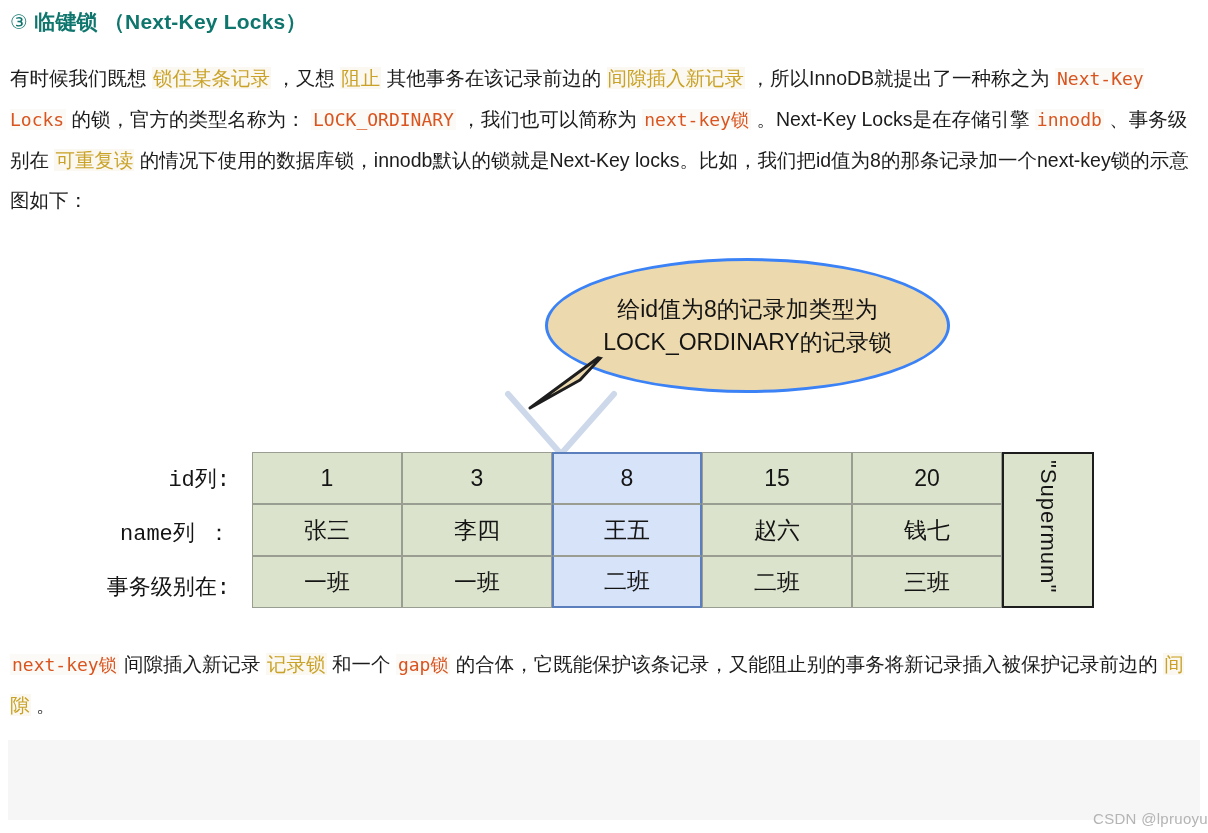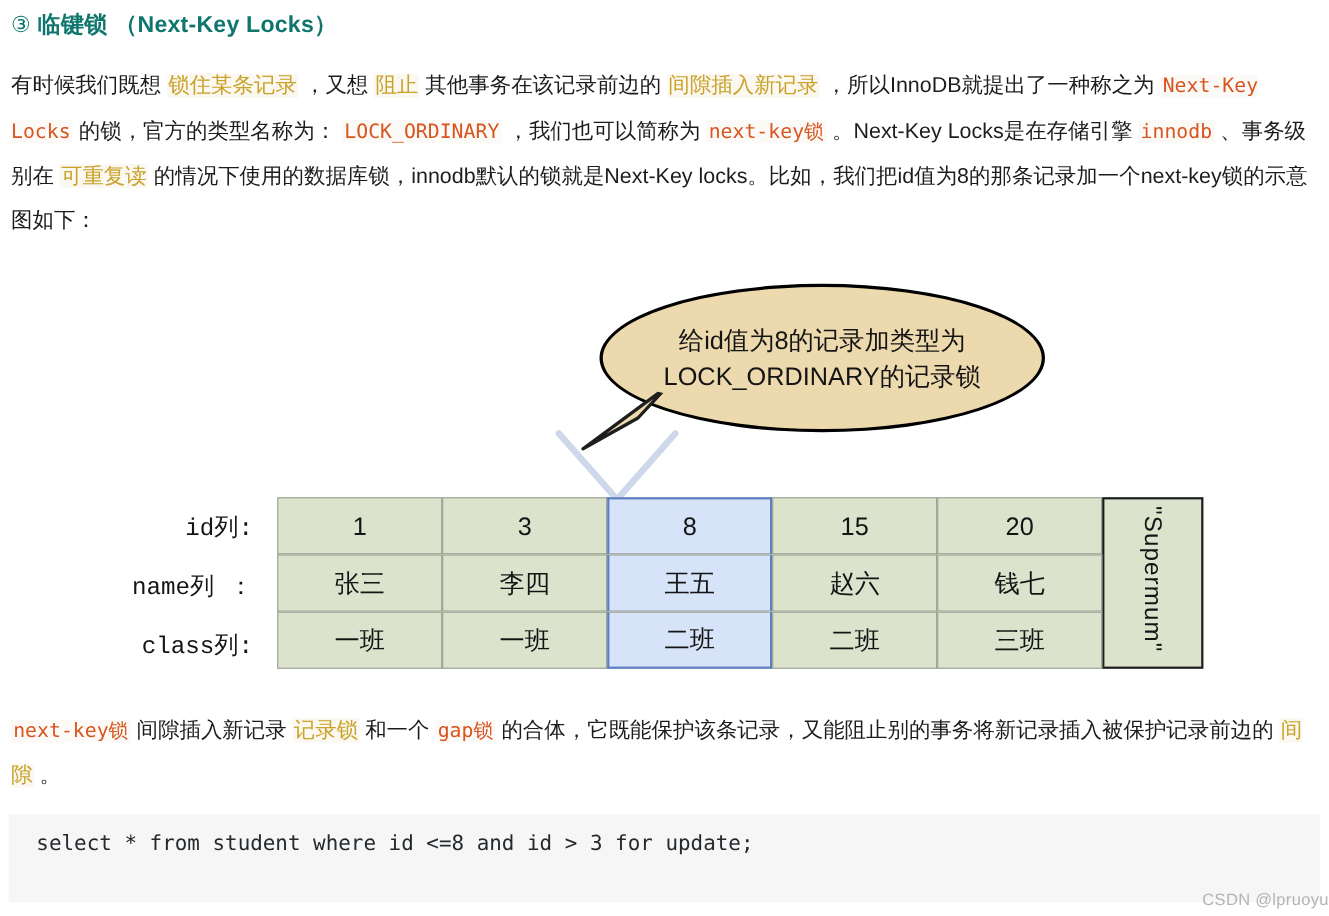--- a/index.html
+++ b/index.html
@@ -77,21 +77,21 @@
   }
 
   
   #callout-bubble {
     position: absolute;
     left: 545px;
     top: 18px;
     width: 405px;
     height: 135px;
     background: #edd9ae;
-    border: 3px solid #000000;
+    border: 3px solid #3b82f6;
     border-radius: 50% / 50%;
     box-sizing: border-box;
     display: flex;
     align-items: center;
     justify-content: center;
   }
   #callout-text {
     font-size: 23px;
     line-height: 33px;
     text-align: center;
@@ -246,21 +246,21 @@
     <line x1="62" y1="0" x2="86" y2="6" stroke="#edd9ae" stroke-width="8"></line>
   </svg>
 
   <svg id="pointer-v" viewBox="0 0 130 70">
     <polyline points="12,4 65,64 118,4" fill="none" stroke="#cdd9ea" stroke-width="6" stroke-linejoin="round" stroke-linecap="round"></polyline>
   </svg>
 
   <div id="row-labels">
     <div class="row-label" id="row-label-0">id列:</div>
     <div class="row-label" id="row-label-1">name列 ：</div>
-    <div class="row-label" id="row-label-2">class列:</div>
+    <div class="row-label" id="row-label-2">事务级别在:</div>
   </div>
 
   <table class="grid" id="index-table">
     <tbody>
         <tr>
       <td>1</td>
       <td>3</td>
       <td class="sel">8</td>
       <td>15</td>
       <td>20</td>
@@ -282,16 +282,15 @@
       <td>二班</td>
       <td>三班</td>
     </tr>
   </tbody>
     </table>
 </div>
 
 <div id="summary-paragraph"><span class="code">next-key锁</span><span> 间隙插入新记录 </span><span class="hl">记录锁</span><span> 和一个 </span><span class="code">gap锁</span><span> 的合体，它既能保护该条记录，又能阻止别的事务将新记录插入被保护记录前边的 </span><span class="hl">间隙</span><span> 。</span></div>
 
 <div id="sql-code-block">
-  <pre>select * from student where id &lt;=8 and id &gt; 3 for update;</pre>
 </div>
 
 <div id="watermark">CSDN @lpruoyu</div>
 
 </body></html>

